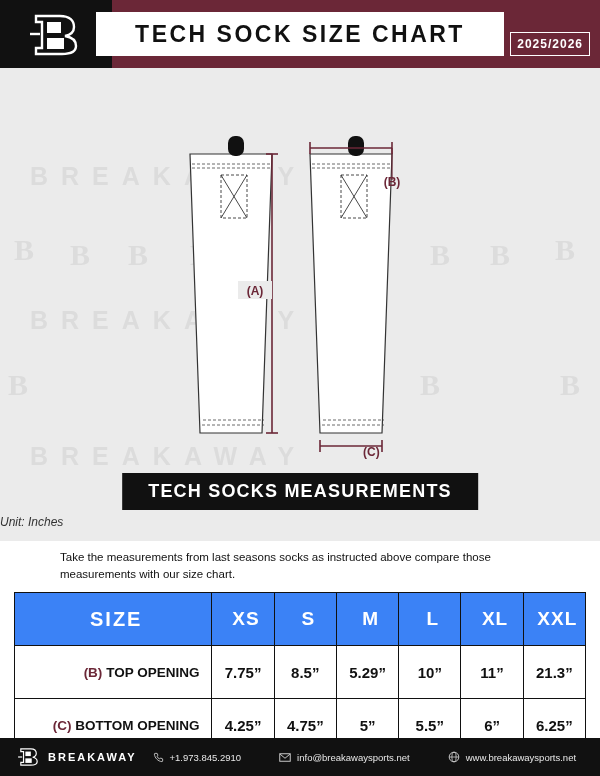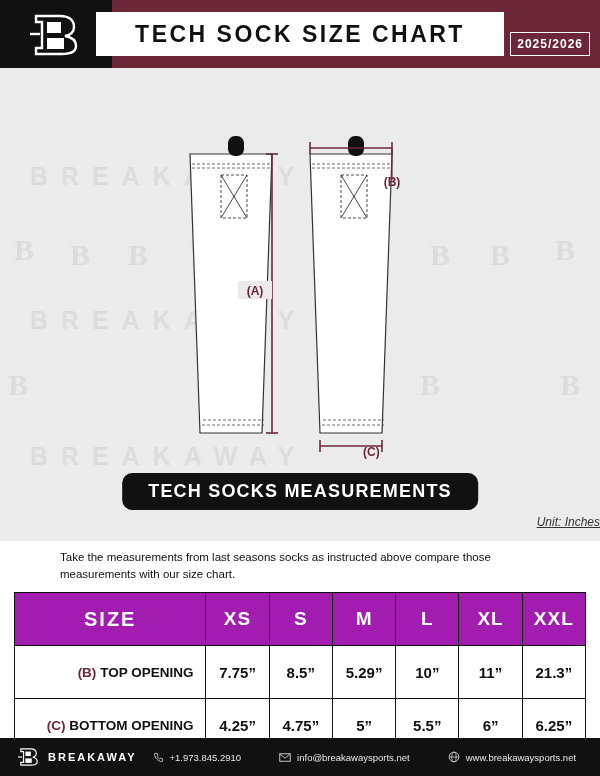--- a/index.html
+++ b/index.html
@@ -115,31 +115,29 @@
     left: 50%;
     transform: translateX(-50%);
     top: 6px;
     background: #111111;
     color: #ffffff;
     padding: 8px 26px;
     font-size: 18px;
     font-weight: bold;
     letter-spacing: 1.2px;
     white-space: nowrap;
-    border-radius: 10px;
   }
   .unit-text {
     position: absolute;
-    left: 0; right: 0;
+    left: 0; right: 12px;
     top: 48px;
-    text-align: right;
+    text-align: left;
     font-size: 12px;
     font-style: italic;
     color: #333333;
-    text-decoration: underline;
   }
 
   
   .instructions {
     background: #ffffff;
     padding: 8px 40px 10px 60px;
     text-align: left;
     font-size: 11.5px;
     color: #111111;
     line-height: 1.45;
@@ -157,24 +155,25 @@
   table.size-table th,
   table.size-table td {
     border: 1px solid #111111;
     height: 50px;
     text-align: center;
     font-size: 15px;
     font-weight: bold;
     color: #111111;
   }
   table.size-table thead th {
-    background: #a21caf;
+    background: #3b82f6;
     color: #ffffff;
     font-size: 19px;
     letter-spacing: 1px;
+    padding-left: 7px;
   }
   table.size-table thead th.size-label {
     font-size: 20px;
     letter-spacing: 2px;
   }
   table.size-table td.rowlabel {
     text-align: right;
     padding-right: 12px;
     font-size: 13.5px;
   }

